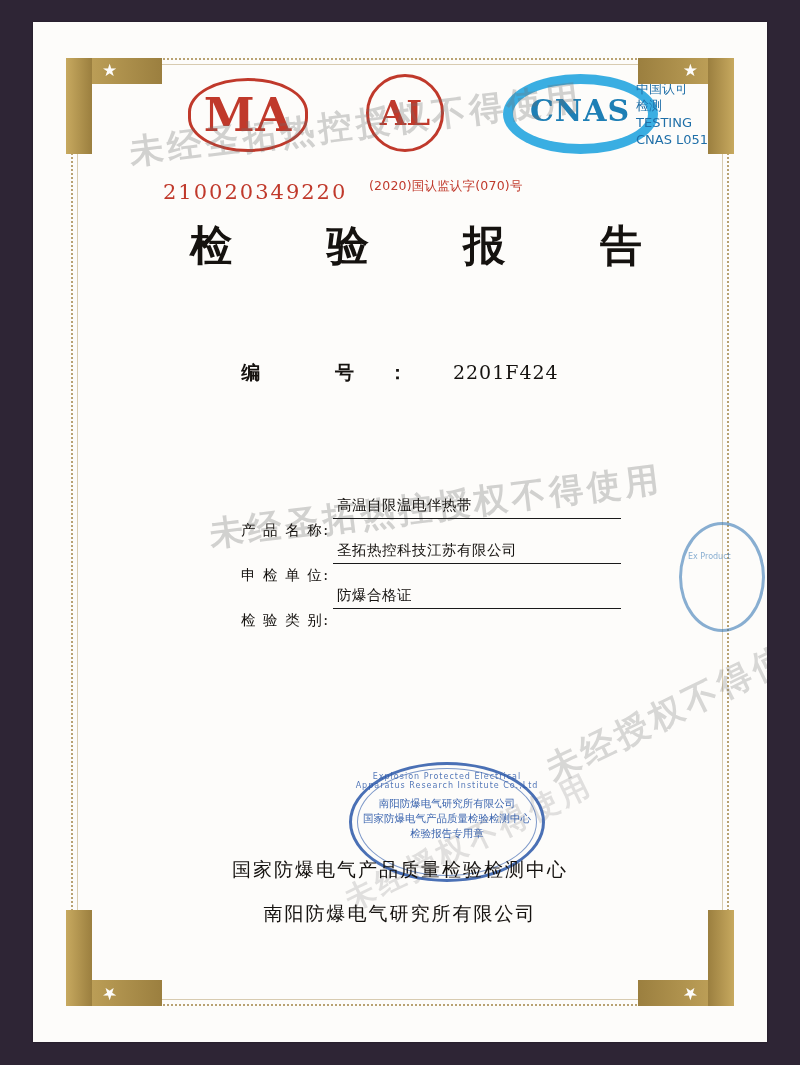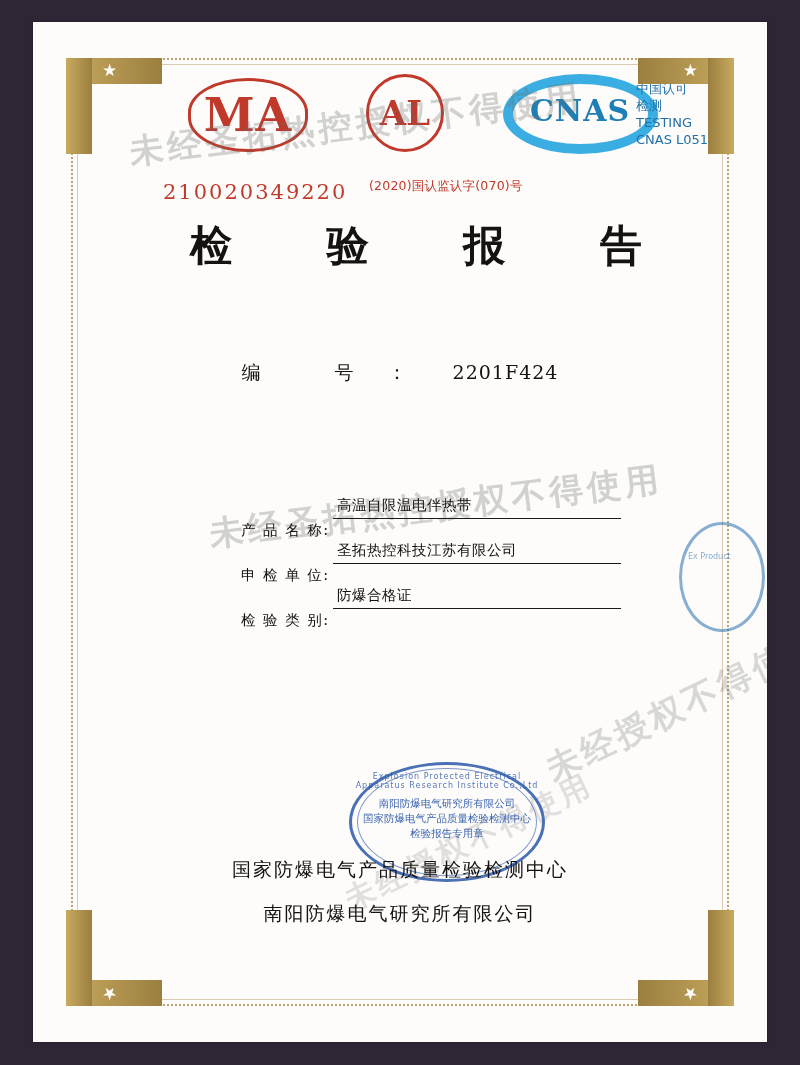--- a/index.html
+++ b/index.html
@@ -168,21 +168,21 @@
     padding-left: 32px;
   }
   .report-no {
     position: absolute;
     left: 0; right: 0; top: 338px;
     text-align: center;
     font-family: "DejaVu Serif", serif;
     font-size: 19px;
     color: #15120f;
   }
-  .report-no .lbl { letter-spacing: 34px; }
+  .report-no .lbl { letter-spacing: 34px; font-weight: bold; }
   .report-no .val { letter-spacing: 1px; margin-left: 12px; }
 
   
   .fields {
     position: absolute;
     left: 300px; top: 472px;
     width: 300px;
   }
   .field-row {
     position: relative;

